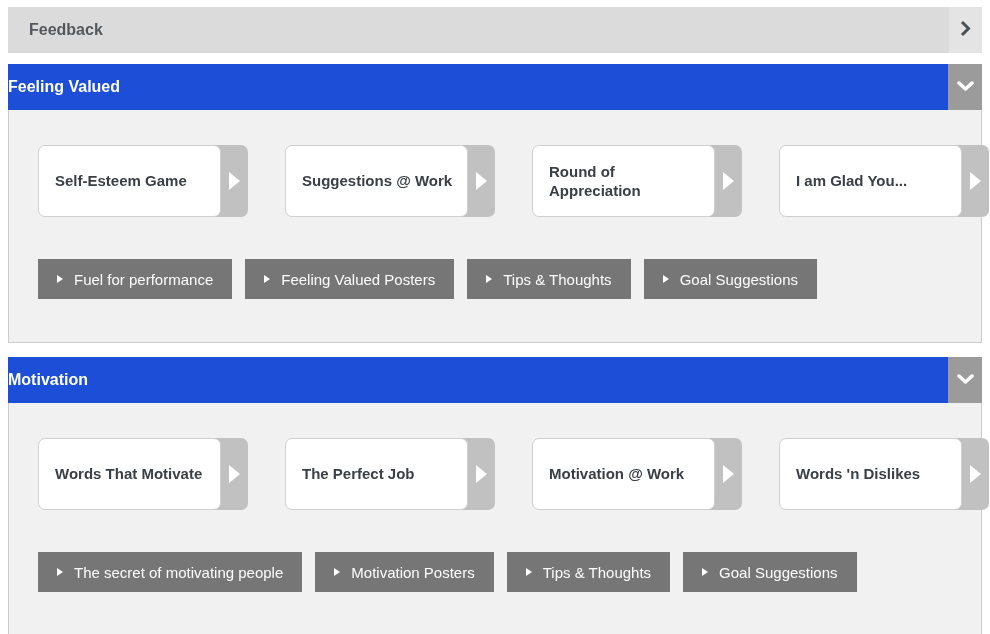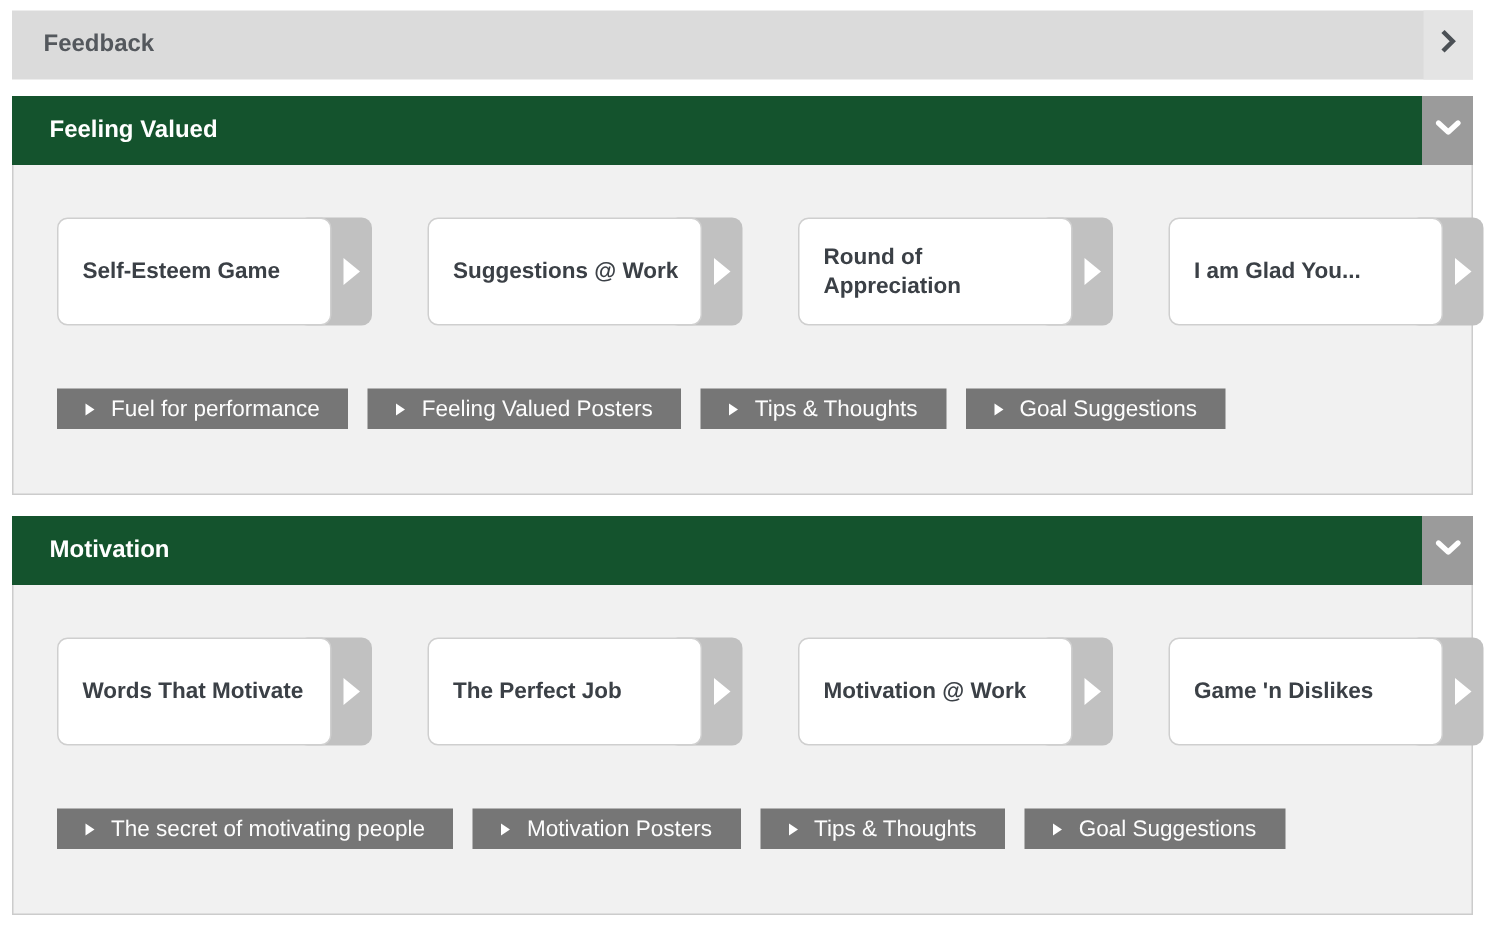--- a/index.html
+++ b/index.html
@@ -34,24 +34,23 @@
     display: flex;
     align-items: center;
     justify-content: center;
   }
 
   
   .section { margin-bottom: 14px; }
   .section-header {
     position: relative;
     height: 46px;
-    background: #14532d;
-    display: flex;
-    align-items: center;
-    padding-left: 25px;
+    background: #1d4ed8;
+    display: flex;
+    align-items: center;
     cursor: pointer;
   }
   .section-header .header-label {
     font-size: 16px;
     font-weight: 700;
     color: #ffffff;
   }
   .header-strip {
     position: absolute;
     right: 0; top: 0; bottom: 0;
@@ -114,21 +113,21 @@
     width: 0; height: 0;
     border-left: 11px solid #ffffff;
     border-top: 9px solid transparent;
     border-bottom: 9px solid transparent;
     z-index: 2;
   }
 
   
   .links { display: flex; gap: 13px; }
   .link-btn {
-    height: 27px;
+    height: 40px;
     background: #767676;
     color: #ffffff;
     display: inline-flex;
     align-items: center;
     padding: 0 19px;
     font-size: 15px;
     cursor: pointer;
     flex: 0 0 auto;
   }
   .link-marker {
@@ -249,21 +248,21 @@
         <span class="card-tab"></span>
         <span class="card-tri"></span>
         <span class="card-face">
             <span class="card-label">Motivation @ Work</span>
           </span>
       </div>
       <div class="card">
         <span class="card-tab"></span>
         <span class="card-tri"></span>
         <span class="card-face">
-            <span class="card-label">Game 'n Dislikes</span>
+            <span class="card-label">Words 'n Dislikes</span>
           </span>
       </div>
     </div>
     <div class="links">
       <div class="link-btn">
         <span class="link-marker"></span>
         <span class="link-label">The secret of motivating people</span>
       </div>
       <div class="link-btn">
         <span class="link-marker"></span>

